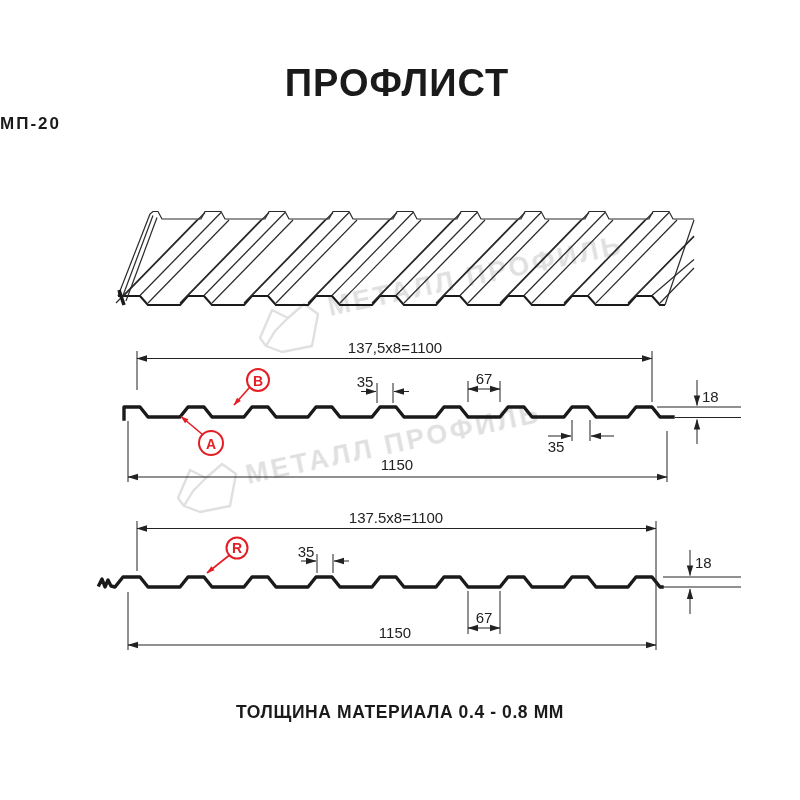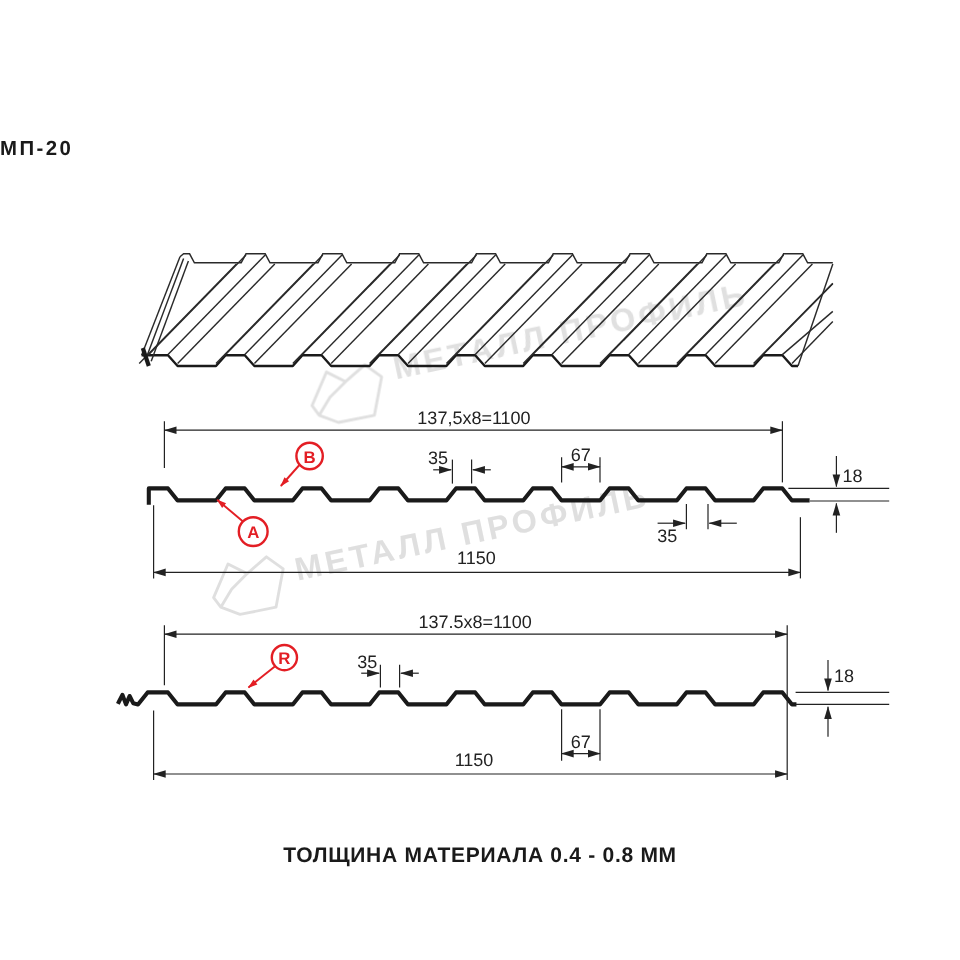--- a/index.html
+++ b/index.html
@@ -27,20 +27,21 @@
   .wm{opacity:0.55;}
   .wm text{font-family:"Liberation Sans",sans-serif;font-size:27px;font-weight:700;
            letter-spacing:3px;fill:var(--wm);}
   .wm path{stroke:var(--wm);stroke-width:2.4;fill:none;stroke-linejoin:round;}
 </style>
 </head>
 <body>
 
 <div class="stage">
 
+  <div class="title">ПРОФЛИСТ</div>
   <div class="subtitle">МП-20</div>
 
   <svg width="800" height="800" viewBox="0 0 800 800">
     <defs>
       <marker id="ae" viewBox="0 0 10 8" refX="9.5" refY="4" markerWidth="11" markerHeight="8.5" orient="auto" markerUnits="userSpaceOnUse">
         <path class="arrow-fill" d="M0,1 L10,4 L0,7 Z"></path>
       </marker>
       <marker id="as" viewBox="0 0 10 8" refX="9.5" refY="4" markerWidth="11" markerHeight="8.5" orient="auto-start-reverse" markerUnits="userSpaceOnUse">
         <path class="arrow-fill" d="M0,1 L10,4 L0,7 Z"></path>
       </marker>

